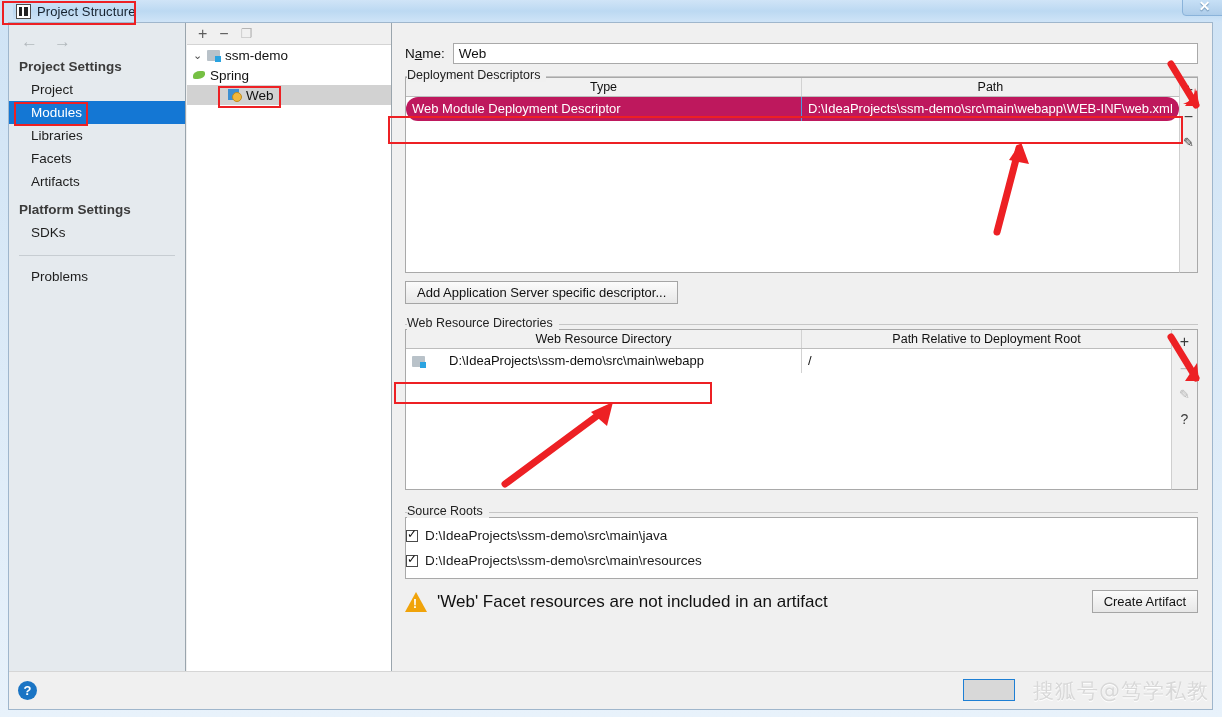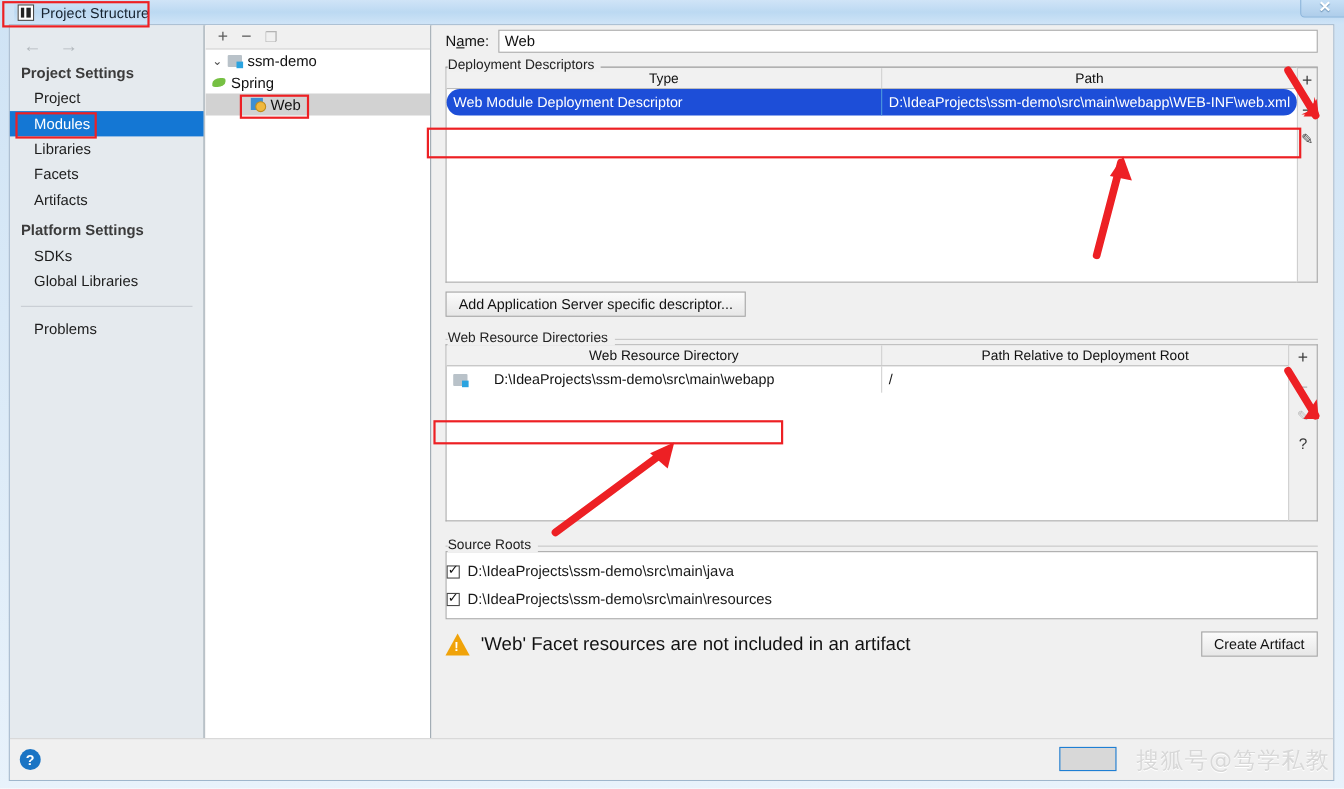--- a/index.html
+++ b/index.html
@@ -110,21 +110,21 @@
   .ico-web::after{
     content:""; position:absolute; right:0; bottom:0; width:8px; height:8px;
     background:#f0b83c; border-radius:50%; border:1px solid #c08c1c;
   }
 
   
   .content {
     position:absolute; left:384px; top:0; right:0; height:648px; background:#f0f0f0;
   }
   .name-row {
-    display:flex; align-items:center; gap:8px; padding:4px 14px 0 12px;justify-content:space-between;
+    display:flex; align-items:center; gap:8px; padding:20px 14px 0 12px;justify-content:space-between;
   }
   .name-label { font-size:13.5px; color:#111; }
   .name-label u { text-decoration:underline; }
   .name-input {
     flex:1; height:21px; background:#ffffff; border:1px solid #a9a9a9;
     font-size:13.5px; padding:0 5px; color:#111; display:flex; align-items:center;
   }
 
   .group { margin:12px 14px 0 12px; position:relative; }
   .group-title {
@@ -137,21 +137,21 @@
   .tbl {
     flex:1; background:#ffffff; border:1px solid #a9a9a9; border-right:none;
   }
   .thead { display:flex; height:19px; background:#f1f1f1; border-bottom:1px solid #bdbdbd; }
   .th {
     flex:1; text-align:center; font-size:12.5px; color:#111; line-height:19px;
     border-right:1px solid #d2d2d2;
   }
   .th:last-child { border-right:none; }
   .trow { display:flex; height:24px; align-items:center; }
-  .trow.sel { background:#1d4ed8; color:#ffffff;border-radius:12px; }
+  .trow.sel { background:#be185d; color:#ffffff;border-radius:12px; }
   .td {
     flex:1; font-size:13px; padding:0 6px; overflow:hidden; white-space:nowrap;
     line-height:24px; border-right:1px solid transparent;
   }
   .trow.sel .td { border-right:1px solid #4d9ade; }
   .trow.sel .td:last-child { border-right:none; }
   .td.plain { color:#111;gap:19px; }
   .td.divider { border-right:1px solid #d2d2d2; }
 
   .sidebtns {
@@ -240,21 +240,20 @@
 
       <div class="side-group">Project Settings</div>
       <div class="side-item">Project</div>
       <div class="side-item selected">Modules</div>
       <div class="side-item">Libraries</div>
       <div class="side-item">Facets</div>
       <div class="side-item">Artifacts</div>
 
       <div class="side-group">Platform Settings</div>
       <div class="side-item">SDKs</div>
-      <div class="side-item">Global Libraries</div>
 
       <div class="side-sep"></div>
       <div class="side-item" style="margin-top:9px">Problems</div>
     </div>
 
     <div class="treepanel">
       <div class="tree-toolbar">
         <span class="tb-ico">+</span>
         <span class="tb-ico">−</span>
         <span class="tb-ico dim">❐</span>

